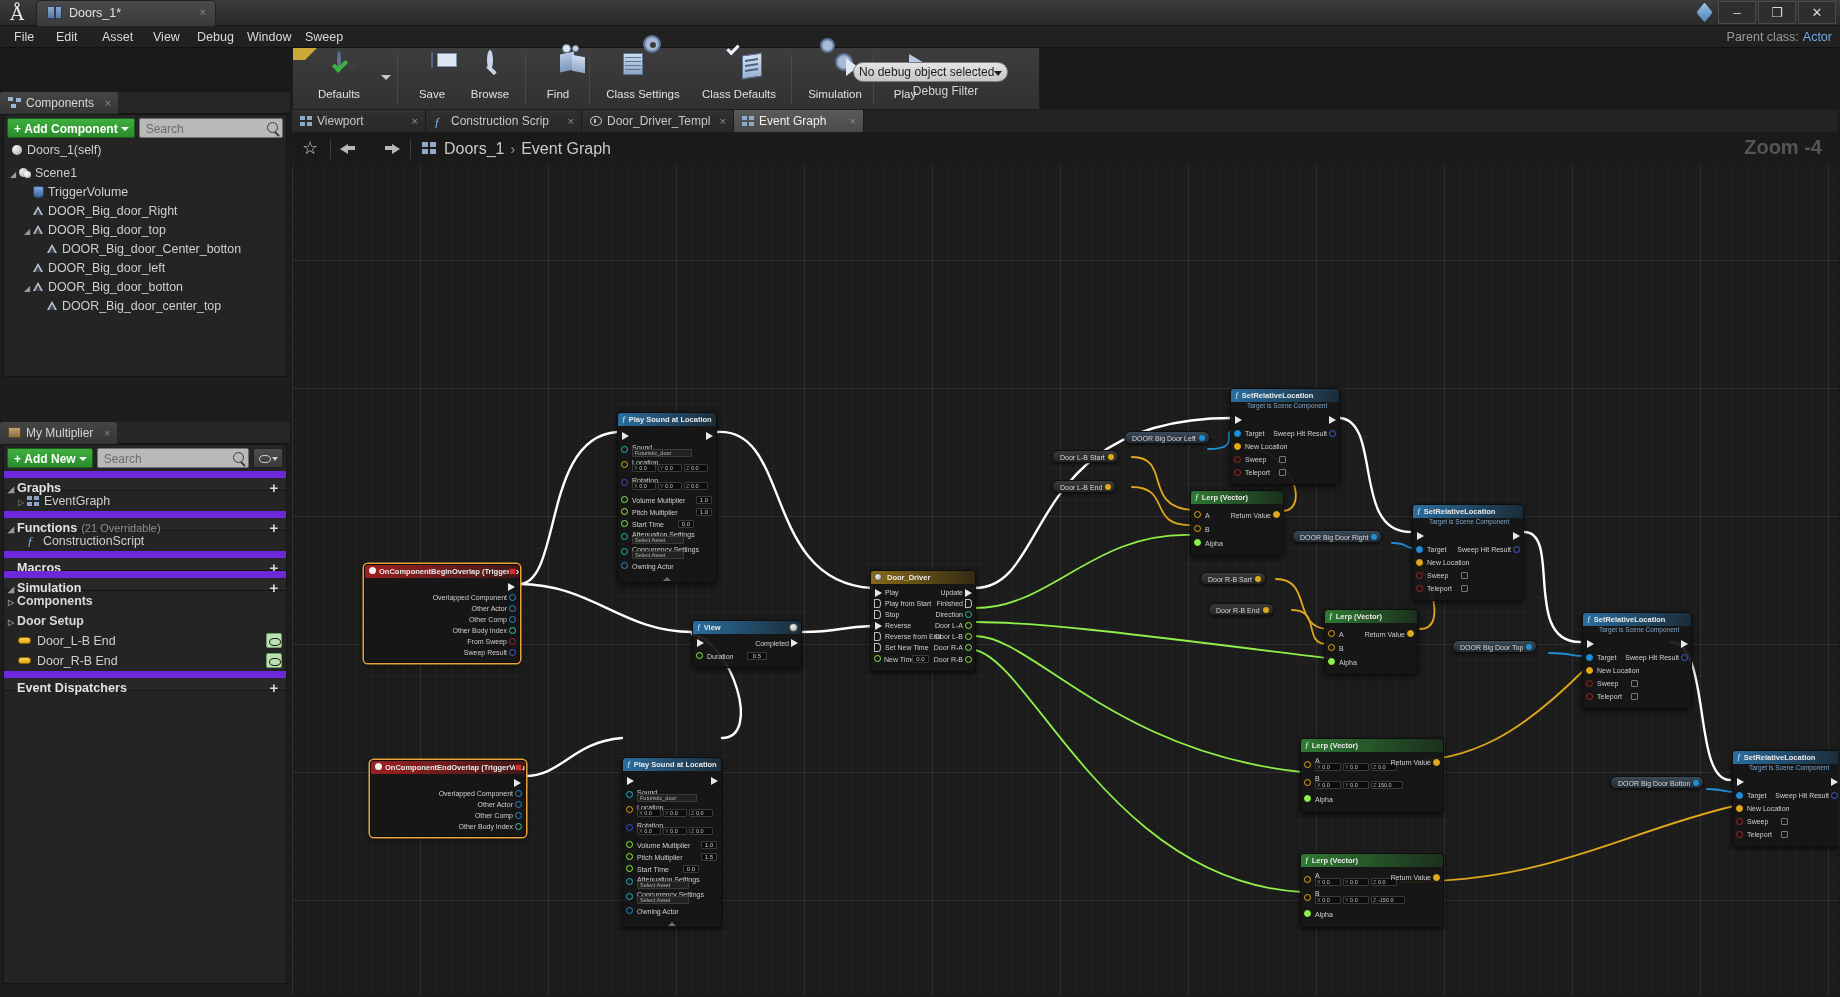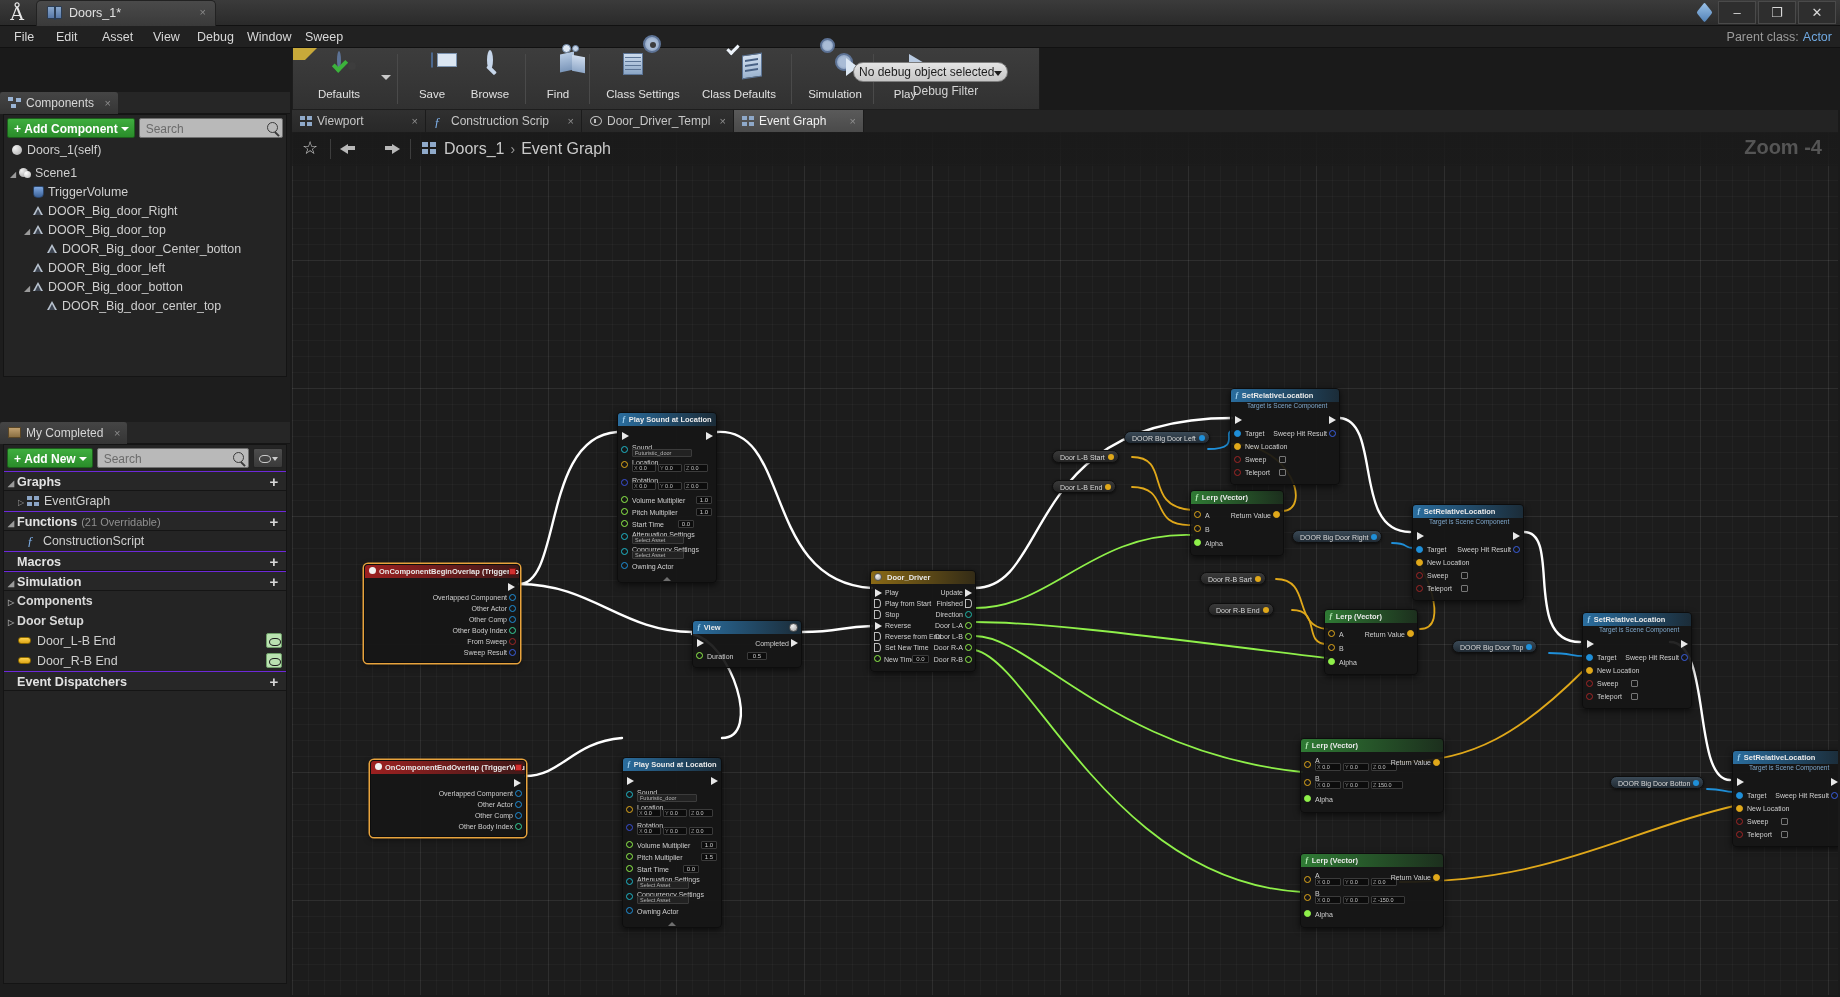--- a/index.html
+++ b/index.html
@@ -111,21 +111,21 @@
      background:radial-gradient(circle at 30% 30%,#ffffff,#b4b4b4);}
   .shield{ display:inline-block; width:11px;height:12px; vertical-align:-2px; margin-right:4px;
      background:linear-gradient(#7fa8e0,#3b6299); border-radius:2px 2px 40% 40%; border:1px solid #2a4468;}
   .mesh{ display:inline-block; width:11px;height:11px; vertical-align:-1px; margin-right:4px; position:relative;}
   .mesh:before{content:"";position:absolute;left:0;top:1px;width:0;height:0;
      border-left:5.5px solid transparent;border-right:5.5px solid transparent;border-bottom:9px solid #b9c3cf;}
   .mesh:after{content:"";position:absolute;left:2px;top:4px;width:0;height:0;
      border-left:3.5px solid transparent;border-right:3.5px solid transparent;border-bottom:6px solid #3d4450;}
 
   .hdrrow{ position:relative; height:20px; line-height:20px; font-size:12.6px; font-weight:bold;
-     color:#e2e2e2; padding-left:4px; border-top:1px solid #6d28d9; border-bottom:1px solid #151515;
+     color:#e2e2e2; padding-left:4px; border-top:7px solid #6d28d9; border-bottom:1px solid #151515;
      background:#272727;}
   .hdrrow .plus{ position:absolute; right:5px; top:3px; width:14px; height:14px; color:#d8d8d8;
      font-size:15px; line-height:13px; text-align:center; font-weight:bold;}
   .hdrrow .sub{ font-weight:normal; font-size:11px; color:#8f8f8f; margin-left:4px;}
   .itemrow{ position:relative; height:20px; line-height:20px; font-size:12.4px; color:#cfcfcf; padding-left:14px;}
   .itemrow .vpill{ display:inline-block; width:13px;height:7px; border-radius:3px;
      background:linear-gradient(#ffd34d,#c79400); vertical-align:1px; margin-right:6px; border:1px solid #8a6700;}
   .itemrow .vis{ position:absolute; right:4px; top:2px; width:16px; height:15px;
      background:#b9e2b0; border:1px solid #6f9f68; border-radius:2px;}
   .itemrow .vis:after{ content:""; position:absolute; left:2px; top:4px; width:10px;height:6px;
@@ -365,21 +365,21 @@
           <div class="treerow" style="padding-left: 20px;"><span class="arr"></span><span class="mesh"></span><span>DOOR_Big_door_left</span></div>
           <div class="treerow" style="padding-left: 20px;"><span class="arr">◢</span><span class="mesh"></span><span>DOOR_Big_door_botton</span></div>
           <div class="treerow" style="padding-left: 34px;"><span class="arr"></span><span class="mesh"></span><span>DOOR_Big_door_center_top</span></div>
         </div>
     </div>
   </div>
 
   <div id="myblueprint-panel">
     <div class="panel-tabbar">
       <div class="panel-tab">
-        <span class="ticon ic-book"></span><span>My Completed</span>
+        <span class="ticon ic-book"></span><span>My Multiplier</span>
         <span class="x">×</span>
       </div>
     </div>
     <div class="panel-body">
       <div class="searchrow">
         <div class="greenbtn">
           +&nbsp;<span>Add New</span><span class="car"></span>
         </div>
         <div class="searchbox">
           <span>Search</span>

